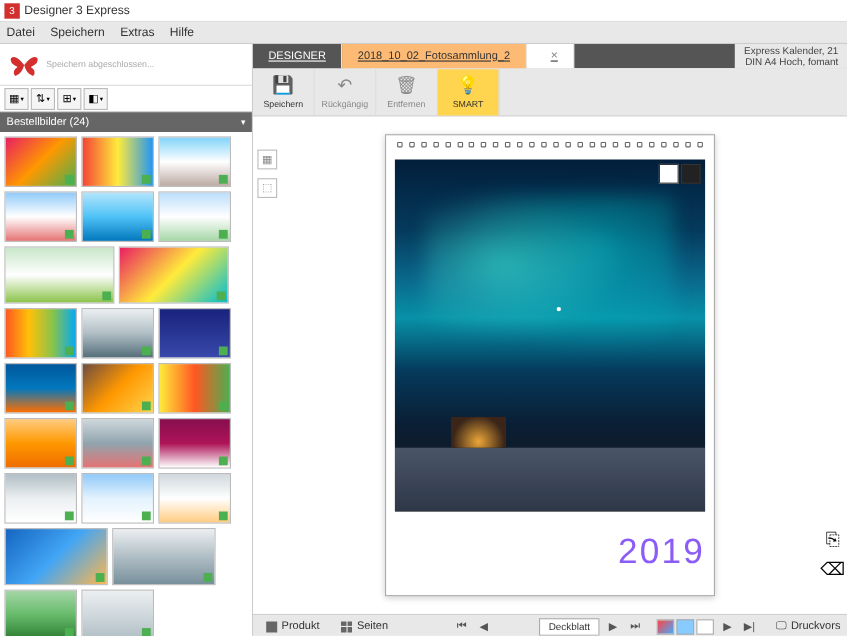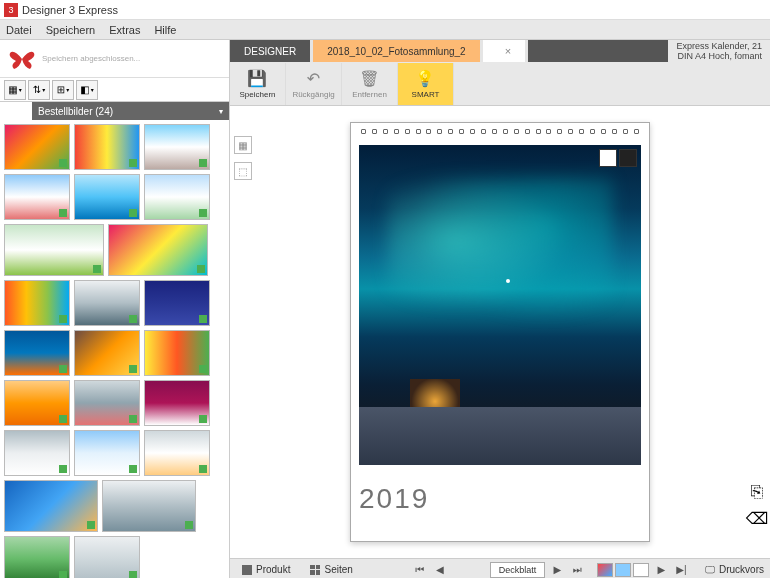--- a/index.html
+++ b/index.html
@@ -20,36 +20,36 @@
 .butterfly svg { width: 100%; height: 100%; }
 .logo-text { display: flex; flex-direction: column; }
 .logo-text .brand { font-size: 18px; color: #888; font-weight: 300; letter-spacing: -0.5px; }
 .logo-text .sub { font-size: 8px; color: #aaa; }
 
 .toolbar-row { height: 24px; display: flex; align-items: center; padding: 0 4px; gap: 2px; border-bottom: 1px solid #ccc; }
 .tool-btn { width: 22px; height: 20px; border: 1px solid #bbb; background: #f5f5f5; display: flex; align-items: center; justify-content: center; font-size: 10px; cursor: pointer; position: relative; }
 .tool-btn .caret { font-size: 6px; margin-left: 1px; }
 .ordner-btn { flex: 1; margin-left: 4px; height: 20px; background: #7cb342; color: #fff; font-size: 9px; font-weight: bold; border: none; display: flex; align-items: center; justify-content: center; cursor: pointer; }
 
-.section-header { height: 18px; background: #666; color: #fff; font-size: 10px; display: flex; align-items: center; padding: 0 6px; justify-content: space-between; margin-left: 32px; }
+.section-header { height: 18px; background: #666; color: #fff; font-size: 10px; display: flex; align-items: center; padding: 0 6px; justify-content: space-between; }
 .section-header .chev { font-size: 8px; }
 
 .thumbs-scroll { flex: 1; overflow-y: auto; background: #fff; padding: 4px; }
 .thumbs { display: flex; flex-wrap: wrap; gap: 4px; }
 .thumb { position: relative; background: #ddd; border: 1px solid #bbb; }
 .thumb.w1 { width: 66px; height: 46px; }
 .thumb.w2 { width: 100px; height: 52px; }
 .thumb.w3 { width: 94px; height: 52px; }
 .thumb .badge { position: absolute; right: 2px; bottom: 2px; width: 8px; height: 8px; background: #4caf50; }
 
 
 .workarea { flex: 1; display: flex; flex-direction: column; background: #f0f0f0; }
 
 .tabbar { height: 22px; background: #555; display: flex; align-items: stretch; }
-.tab { padding: 0 14px; display: flex; align-items: center; font-size: 10px; color: #fff; background: #555; border-right: 3px solid #e5e5e5; cursor: pointer; position: relative; }
+.tab { padding: 0 14px; display: flex; align-items: center; font-size: 10px; color: #fff; background: #555; border-right: 1px solid #e5e5e5; cursor: pointer; position: relative; text-decoration: underline; }
 .tab.light { background: #fdba74; color: #333; }
 .tab.active { background: #fff; color: #333; }
 .tab .close { margin-left: 8px; font-size: 11px; color: #888; }
 .info-box { margin-left: auto; padding: 2px 8px; font-size: 9px; color: #444; text-align: right; line-height: 1.1; background: #e8e8e8; }
 
 .action-bar { height: 44px; background: #e8e8e8; display: flex; align-items: center; border-bottom: 1px solid #ccc; }
 .action-btn { width: 56px; height: 42px; display: flex; flex-direction: column; align-items: center; justify-content: center; gap: 2px; font-size: 8px; color: #888; border-right: 1px solid #ddd; cursor: pointer; }
 .action-btn.enabled { color: #333; }
 .action-btn.smart { background: #ffd54f; color: #333; }
 .action-btn .ico { font-size: 16px; }
@@ -65,21 +65,21 @@
 .binding span { width: 5px; height: 5px; border: 1px solid #666; border-radius: 1px; }
 .photo { margin-top: 14px; width: 100%; height: 320px; position: relative; overflow: hidden; background: linear-gradient(180deg, #021e3a 0%, #053a5c 20%, #0a6b8f 35%, #0891a8 45%, #053a5c 60%, #0a1f35 75%, #1a1410 100%); }
 .aurora { position: absolute; top: 10%; left: 10%; width: 80%; height: 50%; background: radial-gradient(ellipse at 30% 40%, rgba(64,224,208,0.6) 0%, transparent 50%), radial-gradient(ellipse at 70% 30%, rgba(0,206,209,0.5) 0%, transparent 60%); filter: blur(8px); }
 .moon { position: absolute; top: 42%; left: 52%; width: 4px; height: 4px; background: #fff; border-radius: 50%; }
 .cabin { position: absolute; bottom: 18%; left: 18%; width: 50px; height: 28px; background: #3a2518; }
 .cabin-light { position: absolute; bottom: 18%; left: 18%; width: 50px; height: 28px; background: radial-gradient(circle at 50% 80%, rgba(255,180,60,0.9) 0%, transparent 70%); }
 .snow { position: absolute; bottom: 0; left: 0; right: 0; height: 18%; background: linear-gradient(180deg, #4a5568 0%, #2d3748 100%); }
 .qr { position: absolute; top: 4px; right: 4px; display: flex; gap: 2px; }
 .qr div { width: 18px; height: 18px; background: #fff; border: 1px solid #333; }
 .qr div:last-child { background: #222; }
-.year { text-align: left; font-size: 28px; font-weight: 300; margin-top: 18px; letter-spacing: 2px; color: #737373; }
+.year { text-align: right; font-size: 32px; font-weight: 300; margin-top: 18px; letter-spacing: 2px; color: #8b5cf6; }
 
 .bottom-bar { height: 22px; background: #e8e8e8; border-top: 1px solid #ccc; display: flex; align-items: center; padding: 0 6px; gap: 8px; font-size: 10px; color: #333; }
 .bb-btn { display: flex; align-items: center; gap: 4px; padding: 2px 6px; cursor: pointer; }
 .bb-btn .sq { width: 10px; height: 10px; background: #666; }
 .bb-btn .grid4 { width: 10px; height: 10px; display: grid; grid-template: 1fr 1fr / 1fr 1fr; gap: 1px; }
 .bb-btn .grid4 span { background: #666; }
 .nav-group { margin-left: auto; display: flex; align-items: center; gap: 4px; }
 .nav-btn { width: 16px; height: 16px; display: flex; align-items: center; justify-content: center; font-size: 10px; cursor: pointer; color: #555; }
 .deck { padding: 2px 8px; border: 1px solid #aaa; background: #fff; font-size: 9px; margin-left: 38px; }
 .view-toggles { display: flex; gap: 2px; margin-left: 8px; }

